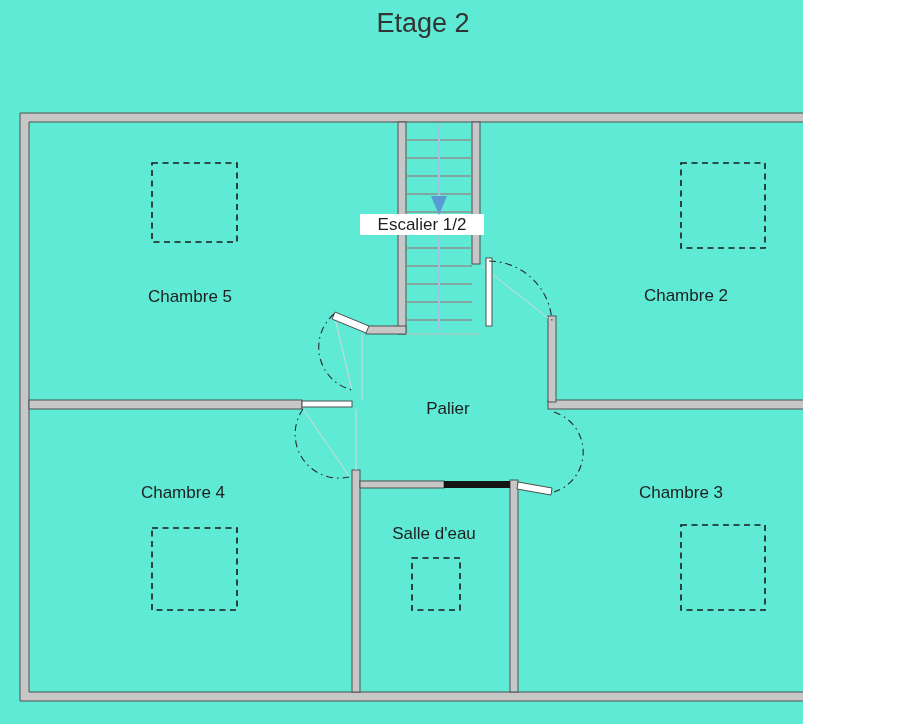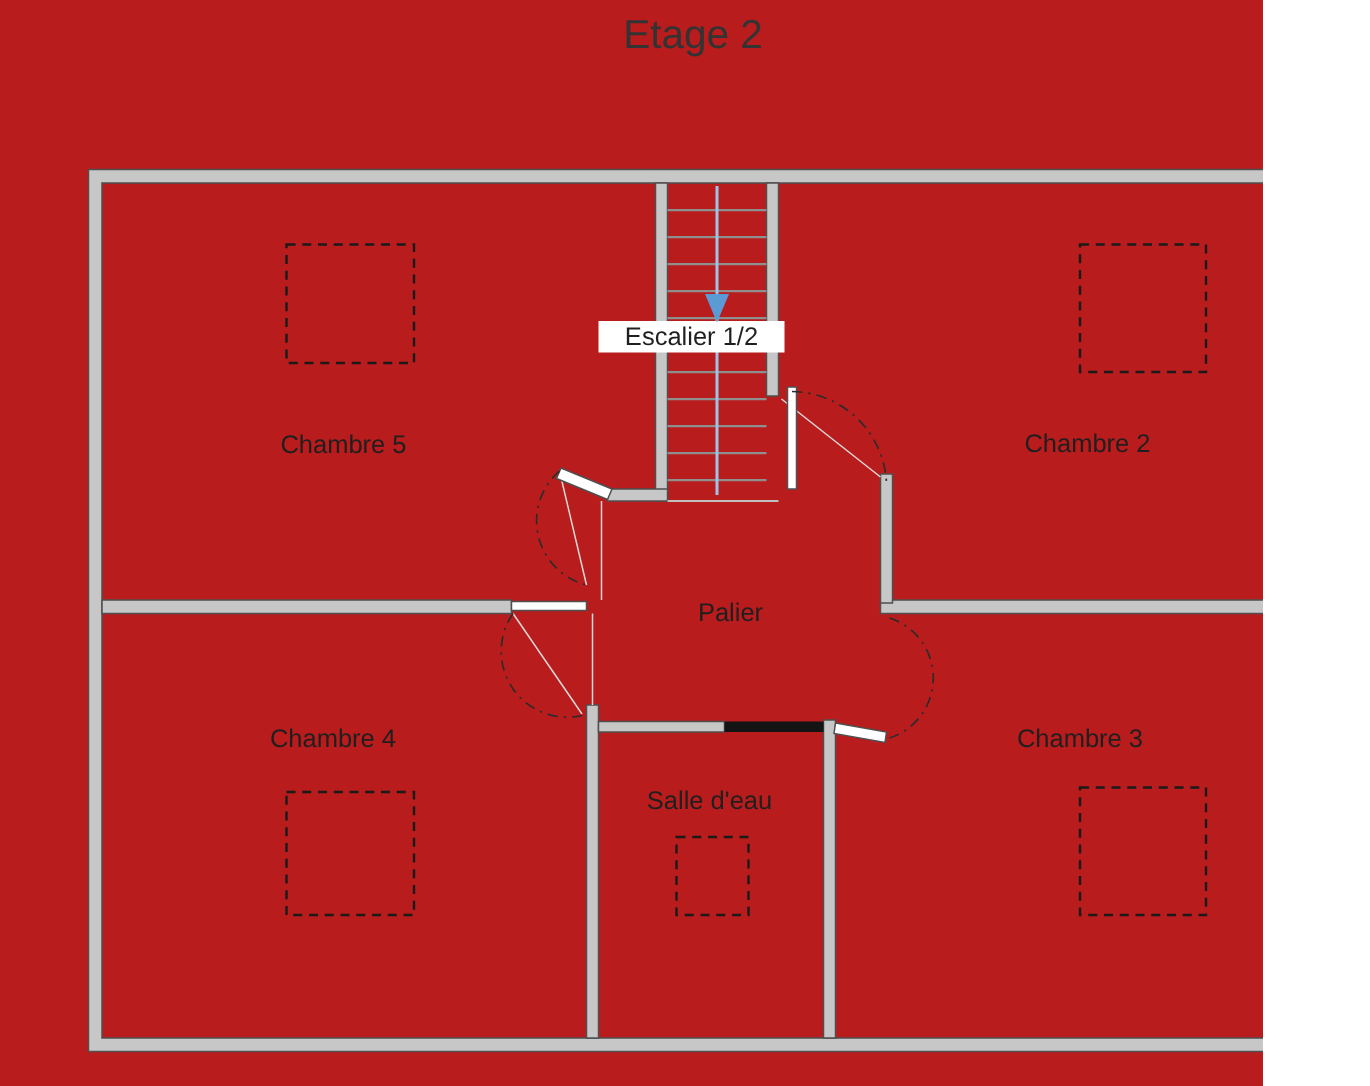--- a/index.html
+++ b/index.html
@@ -1,17 +1,17 @@
 <!DOCTYPE html>
 <html><head>
 <meta charset="utf-8">
 <style>
   html,body { margin:0; padding:0; background:#ffffff; }
   body { font-family:"Liberation Sans","DejaVu Sans",sans-serif; }
-  .stage { position:relative; width:803px; height:724px; background:#b91c1c; overflow:hidden;padding-left:39px; }
+  .stage { position:relative; width:803px; height:724px; background:#5eead4; overflow:hidden; }
   svg { display:block; }
   .wall { fill:#c7c7c7; stroke:#4f4f4f; stroke-width:1; }
   .leaf { fill:#ffffff; stroke:#4f4f4f; stroke-width:1; }
   .arc { fill:none; stroke:#2b2b2b; stroke-width:1.1; stroke-dasharray:7 4 1.5 4; }
   .tread { stroke:#8f8f8f; stroke-width:1.5; }
   .floor-edge { stroke:#d9d9d9; stroke-width:1; }
   .skylight { fill:none; stroke:#1a1a1a; stroke-width:1.6; stroke-dasharray:6 4.5; }
   .room-label { font-size:17px; fill:#1f1f1f; text-anchor:middle; }
   .title { font-size:27px; fill:#333333; text-anchor:middle; }
 </style>

